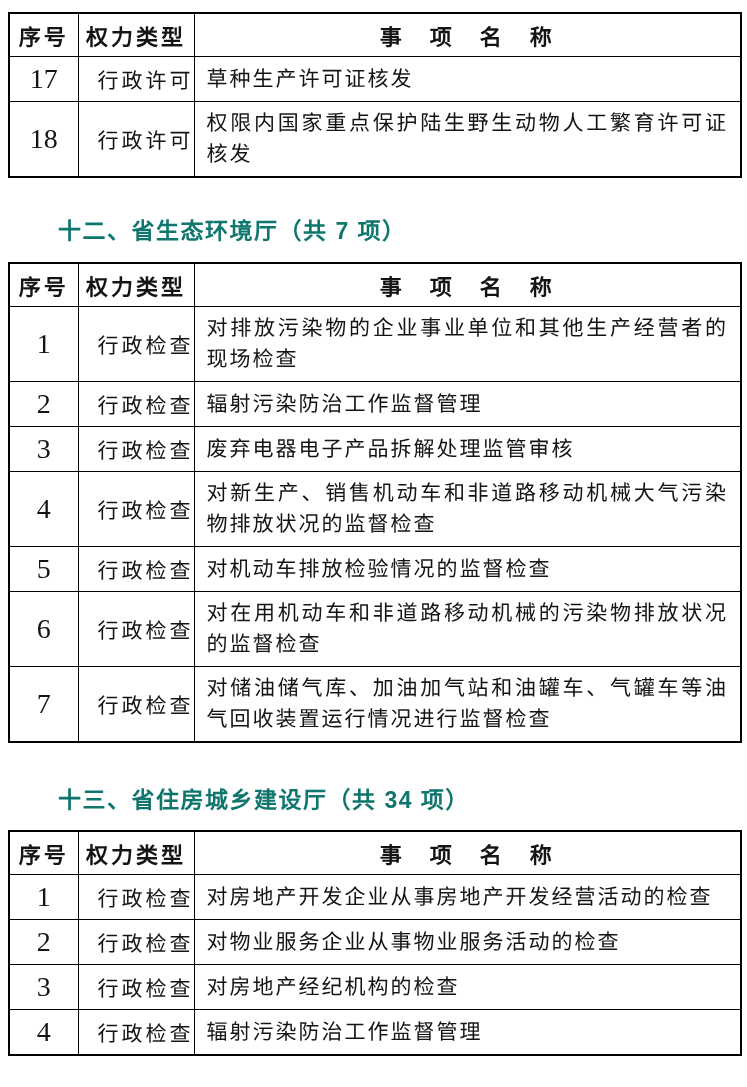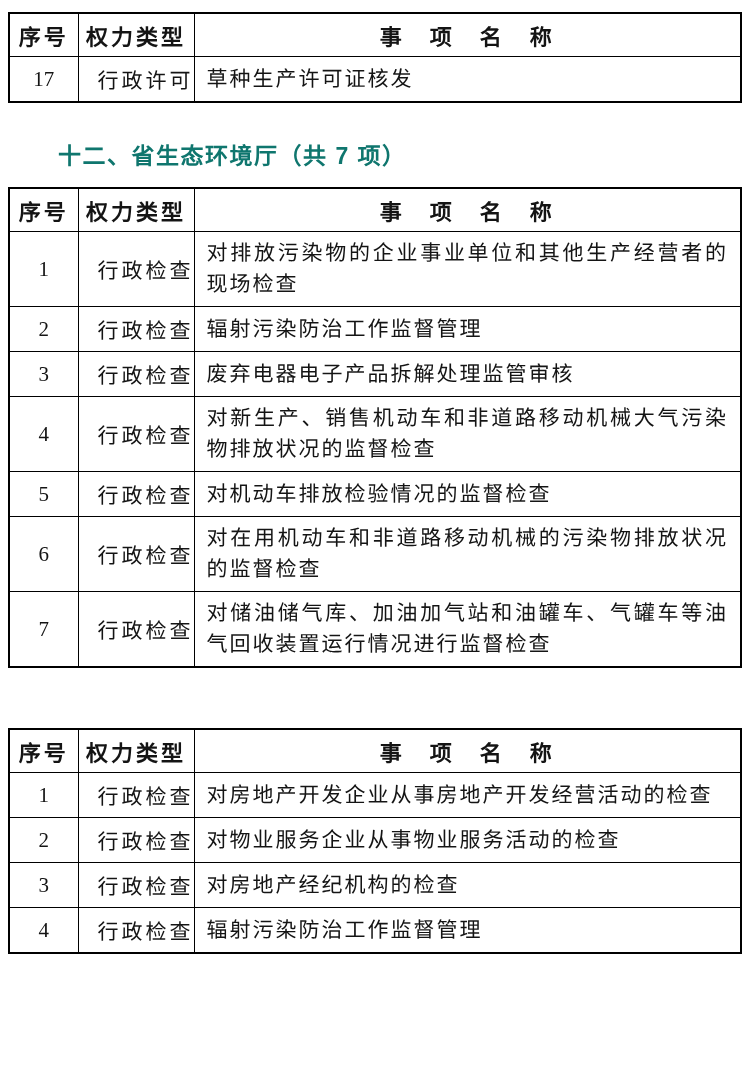--- a/index.html
+++ b/index.html
@@ -42,21 +42,21 @@
     font-family: "Liberation Sans", "DejaVu Sans", sans-serif;
     font-weight: bold;
     font-size: 22px;
     letter-spacing: 3px;
     text-align: center;
     height: 42px;
     padding: 0;
   }
   td.no-cell {
     font-family: "Liberation Serif", "DejaVu Serif", serif;
-    font-size: 21px;
+    font-size: 28px;
     text-align: center;
     height: 44px;
     padding: 0;
   }
   td.type-cell {
     font-size: 21px;
     letter-spacing: 3px;
     text-align: right;
     padding: 0 0 0 3px;
   }
@@ -100,20 +100,25 @@
         <th class="hdr">权力类型</th>
         <th class="hdr">事　项　名　称</th>
       </tr>
     </thead>
     <tbody>
       <tr>
         <td class="no-cell">17</td>
         <td class="type-cell">行政许可</td>
         <td class="item-cell">草种生产许可证核发</td>
       </tr>
+      <tr>
+        <td class="no-cell">18</td>
+        <td class="type-cell">行政许可</td>
+        <td class="item-cell">权限内国家重点保护陆生野生动物人工繁育许可证核发</td>
+      </tr>
     </tbody>
   </table>
 
   <div class="gap-a"></div>
   <h2 class="section-heading">十二、省生态环境厅（共 7 项）</h2>
   <div class="gap-b"></div>
 
   <table class="power-table">
     <colgroup>
         <col class="c-no">
@@ -160,20 +165,21 @@
       </tr>
       <tr>
         <td class="no-cell">7</td>
         <td class="type-cell">行政检查</td>
         <td class="item-cell">对储油储气库、加油加气站和油罐车、气罐车等油气回收装置运行情况进行监督检查</td>
       </tr>
     </tbody>
   </table>
 
   <div class="gap-c"></div>
+  <h2 class="section-heading">十三、省住房城乡建设厅（共 34 项）</h2>
   <div class="gap-d"></div>
 
   <table class="power-table">
     <colgroup>
         <col class="c-no">
         <col class="c-type">
         <col class="c-item">
       </colgroup>
     <thead>
       <tr>

